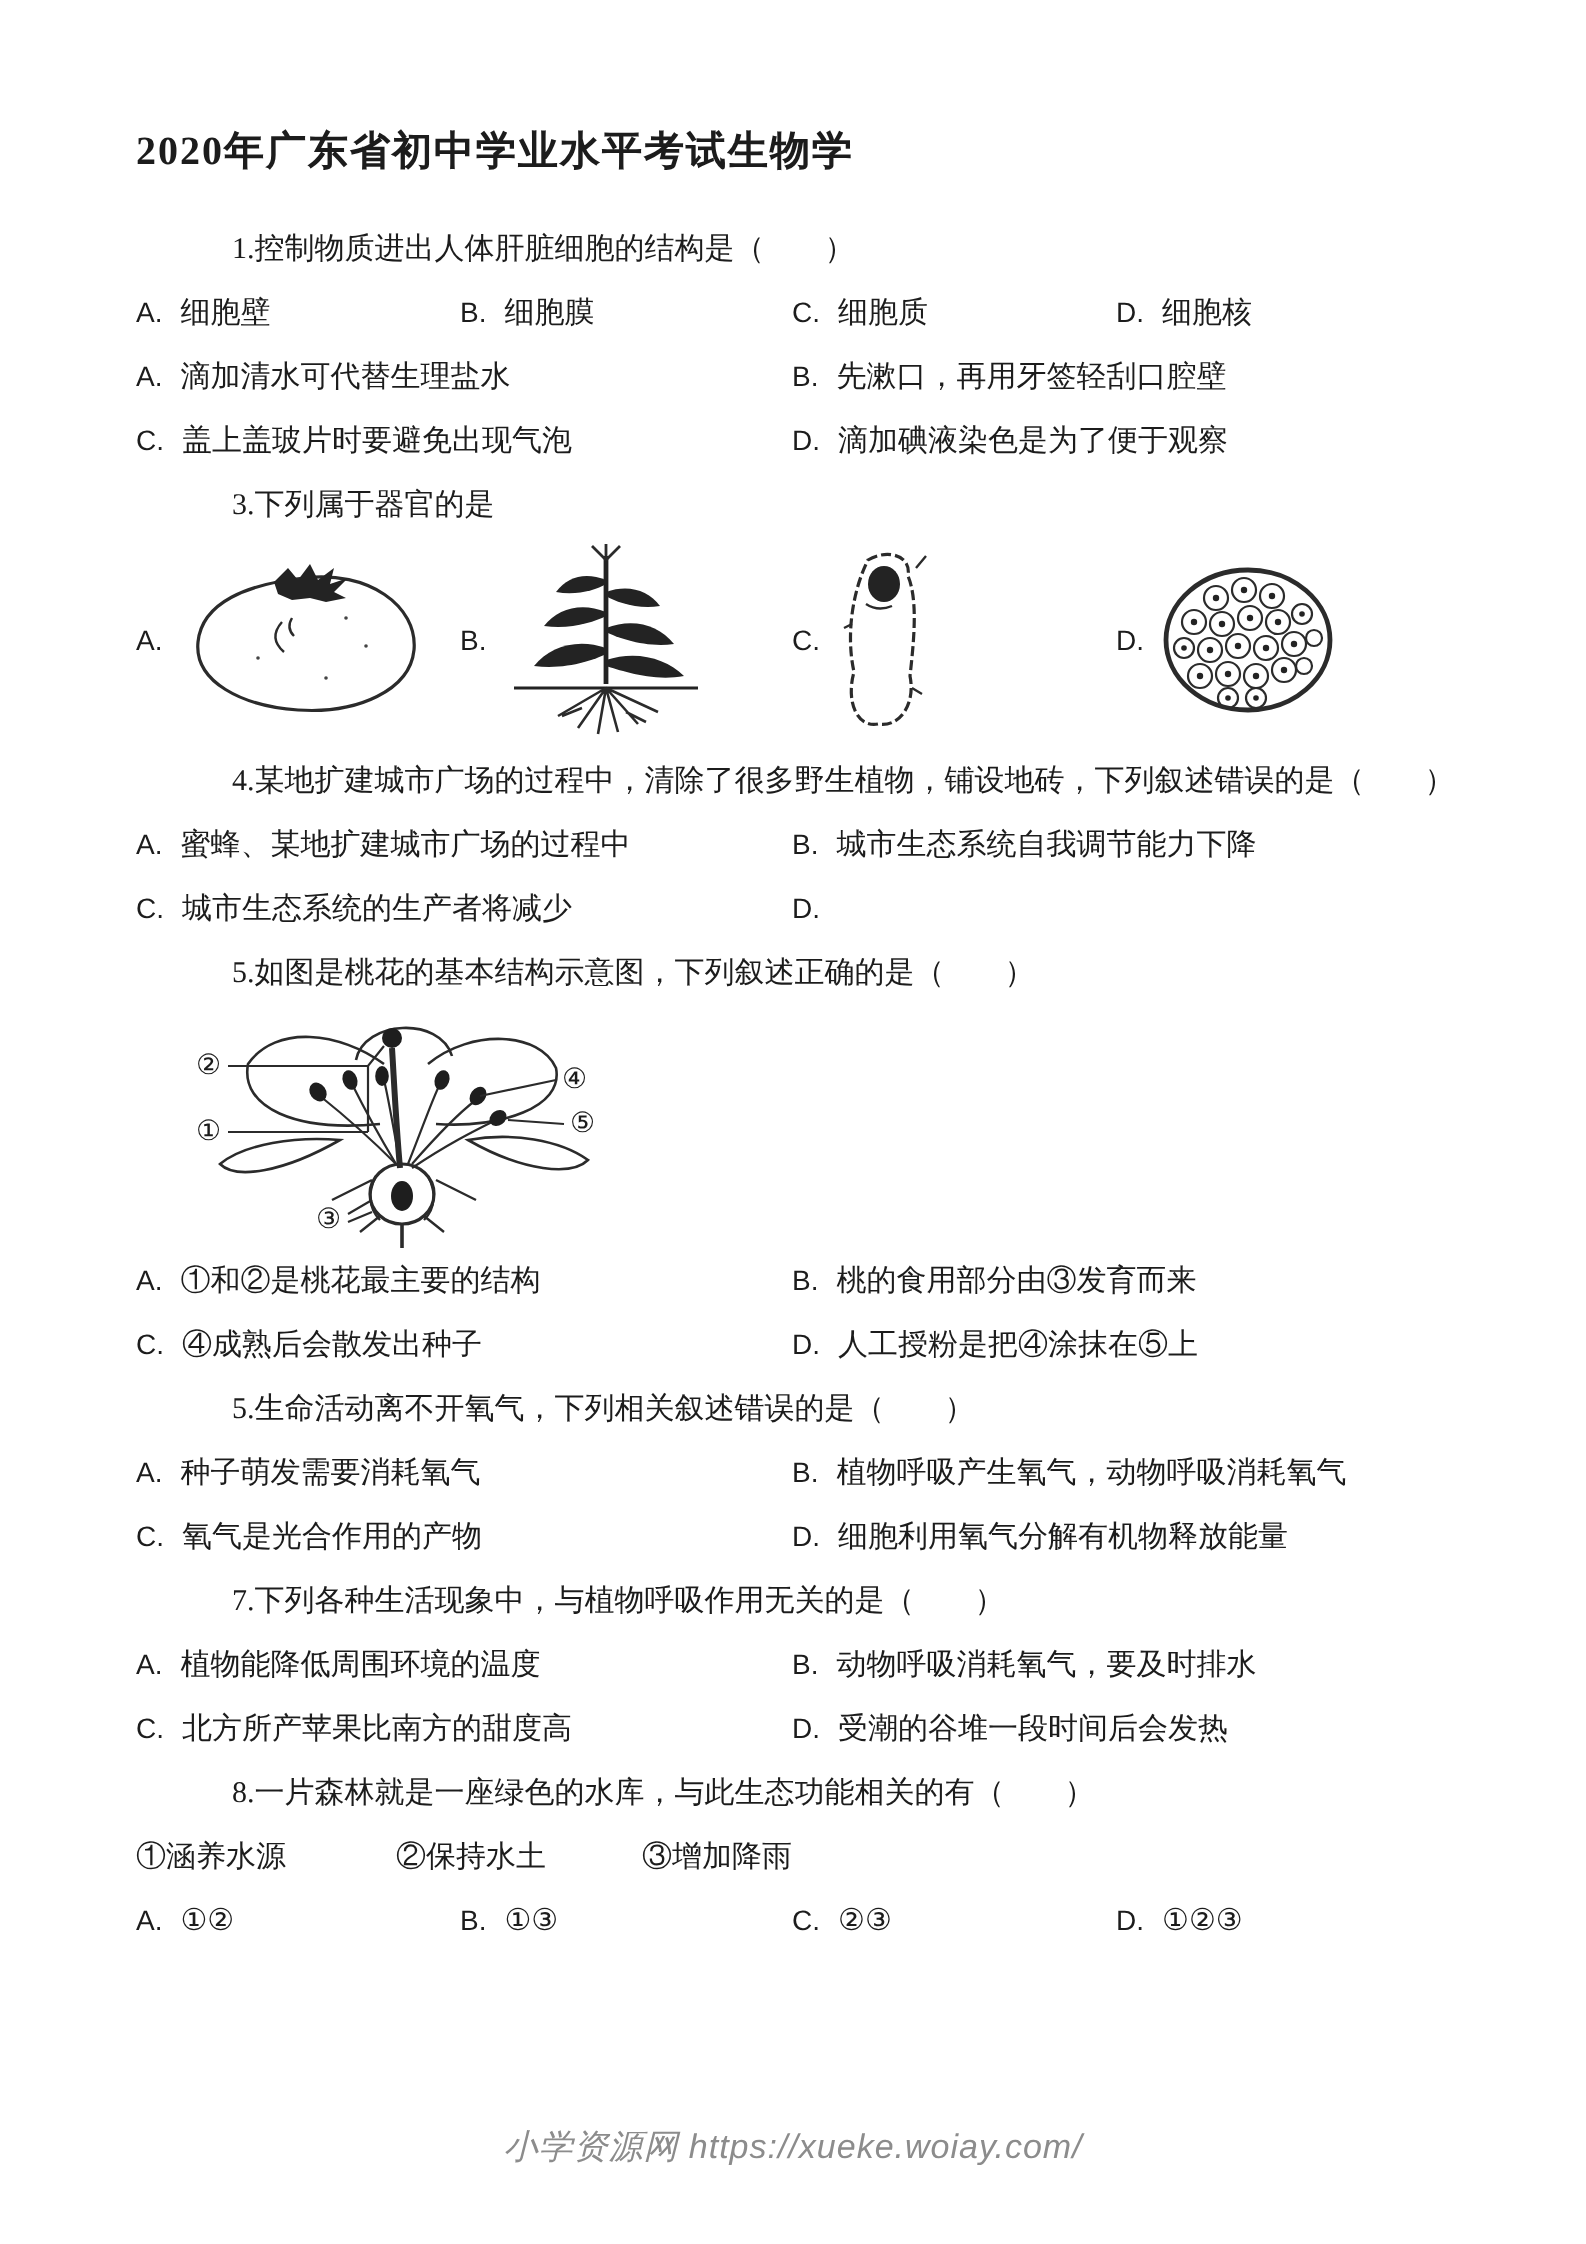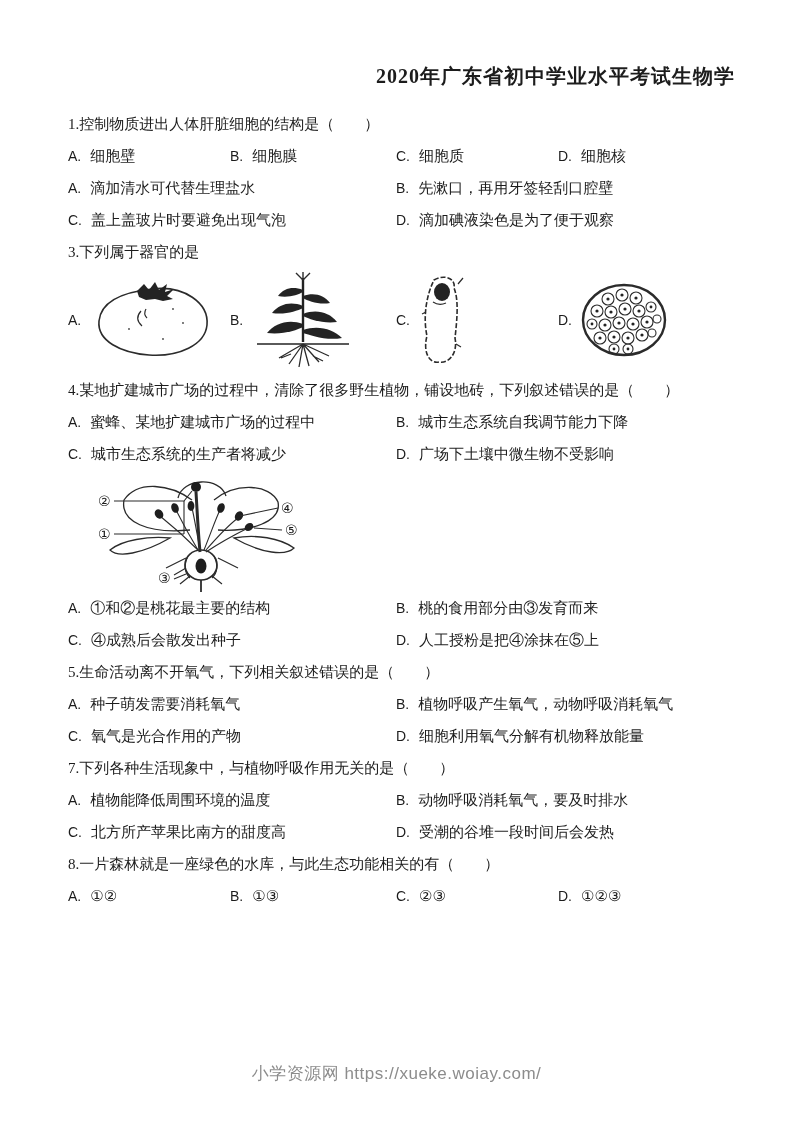--- a/index.html
+++ b/index.html
@@ -5,47 +5,47 @@
   html,body{margin:0;padding:0;background:#ffffff;}
   body{
     width:793px;height:1122px;position:relative;overflow:hidden;
     font-family:"Liberation Serif","DejaVu Serif",serif;
     color:#1c1c1c;
     -webkit-font-smoothing:antialiased;
   }
   .page{position:absolute;left:0;top:0;width:793px;height:1122px;}
   .content{padding:60px 58px 0 68px;}
   .title{
-    text-align:right;font-size:20px;font-weight:bold;letter-spacing:1px;
+    text-align:left;font-size:20px;font-weight:bold;letter-spacing:1px;
     line-height:32px;margin:0 0 16px 0;
   }
   .section-head{
     font-size:17px;font-weight:bold;line-height:24px;margin:0 0 6px 0;
   }
   .line{height:32px;display:flex;align-items:center;font-size:15px;white-space:nowrap;}
-  .stem{font-size:15px;}
+  .stem{font-size:15px;margin-left:48px;}
   .opt-row4{display:grid;grid-template-columns:162px 166px 162px 1fr;height:32px;align-items:center;}
   .opt-row2{display:grid;grid-template-columns:328px 1fr;height:32px;align-items:center;}
   .opt{display:flex;align-items:center;font-size:15px;white-space:nowrap;}
   .opt .lab{margin-right:9px;font-family:"Liberation Sans","DejaVu Sans",sans-serif;font-size:14px;}
   .img-row{display:grid;grid-template-columns:162px 166px 162px 1fr;height:100px;align-items:center;margin:2px 0 4px 0;}
   .img-cell{display:flex;align-items:center;gap:8px;height:100px;}
   .img-cell .lab{font-family:"Liberation Sans","DejaVu Sans",sans-serif;font-size:14px;}
   .figure-wrap{position:relative;width:250px;height:120px;margin:2px 0 0 10px;}
   .fig-label{
     position:absolute;font-size:14px;line-height:14px;color:#1c1c1c;
     font-family:"DejaVu Sans",sans-serif;
   }
   .sub-row{display:flex;height:32px;align-items:center;font-size:15px;}
   .sub-row .sub1{width:130px;}
   .sub-row .sub2{width:123px;}
   .footer{
     position:absolute;left:0;right:0;top:1062px;text-align:center;
     font-family:"Liberation Sans","DejaVu Sans",sans-serif;
-    font-size:17px;color:#8c8c8c;letter-spacing:0.5px;
+    font-size:17px;color:#8c8c8c;letter-spacing:0.5px;font-style:italic;
   }
   svg{display:block;}
   .sk{stroke:#2b2b2b;fill:none;}
 </style>
 </head>
 <body>
 
 <div class="page">
   <div class="content">
 
@@ -202,24 +202,24 @@
           <span>城市生态系统自我调节能力下降</span>
         </div>
     </div>
     <div class="opt-row2">
       <div class="opt">
           <span class="lab">C.</span>
           <span>城市生态系统的生产者将减少</span>
         </div>
       <div class="opt">
           <span class="lab">D.</span>
-          <span>广场下土壤中微生物不受影响</span>
-        </div>
-    </div>
-
+        </div>
+    </div>
+
+    <div class="line stem">5.如图是桃花的基本结构示意图，下列叙述正确的是（　　）</div>
     <div class="figure-wrap">
       <svg width="250" height="120" viewBox="0 0 250 120">
 
         <g class="sk" stroke-width="1.3">
           <path d="M112 58 C 70 62 42 50 46 28 C 60 8 92 12 114 28"></path>
           <path d="M100 26 C 104 6 142 4 148 24"></path>
           <path d="M136 28 C 158 10 192 12 200 30 C 204 50 172 60 140 58"></path>
           <path d="M92 66 C 64 82 40 86 32 78 C 44 68 70 64 92 66 Z"></path>
           <path d="M156 66 C 184 82 208 84 216 76 C 202 66 178 62 156 66 Z"></path>
         </g>
@@ -326,20 +326,25 @@
           <span class="lab">C.</span>
           <span>北方所产苹果比南方的甜度高</span>
         </div>
       <div class="opt">
           <span class="lab">D.</span>
           <span>受潮的谷堆一段时间后会发热</span>
         </div>
     </div>
 
     <div class="line stem">8.一片森林就是一座绿色的水库，与此生态功能相关的有（　　）</div>
+    <div class="sub-row">
+      <span class="sub1">①涵养水源</span>
+      <span class="sub2">②保持水土</span>
+      <span>③增加降雨</span>
+    </div>
     <div class="opt-row4">
       <div class="opt">
           <span class="lab">A.</span>
           <span>①②</span>
         </div>
       <div class="opt">
           <span class="lab">B.</span>
           <span>①③</span>
         </div>
       <div class="opt">

